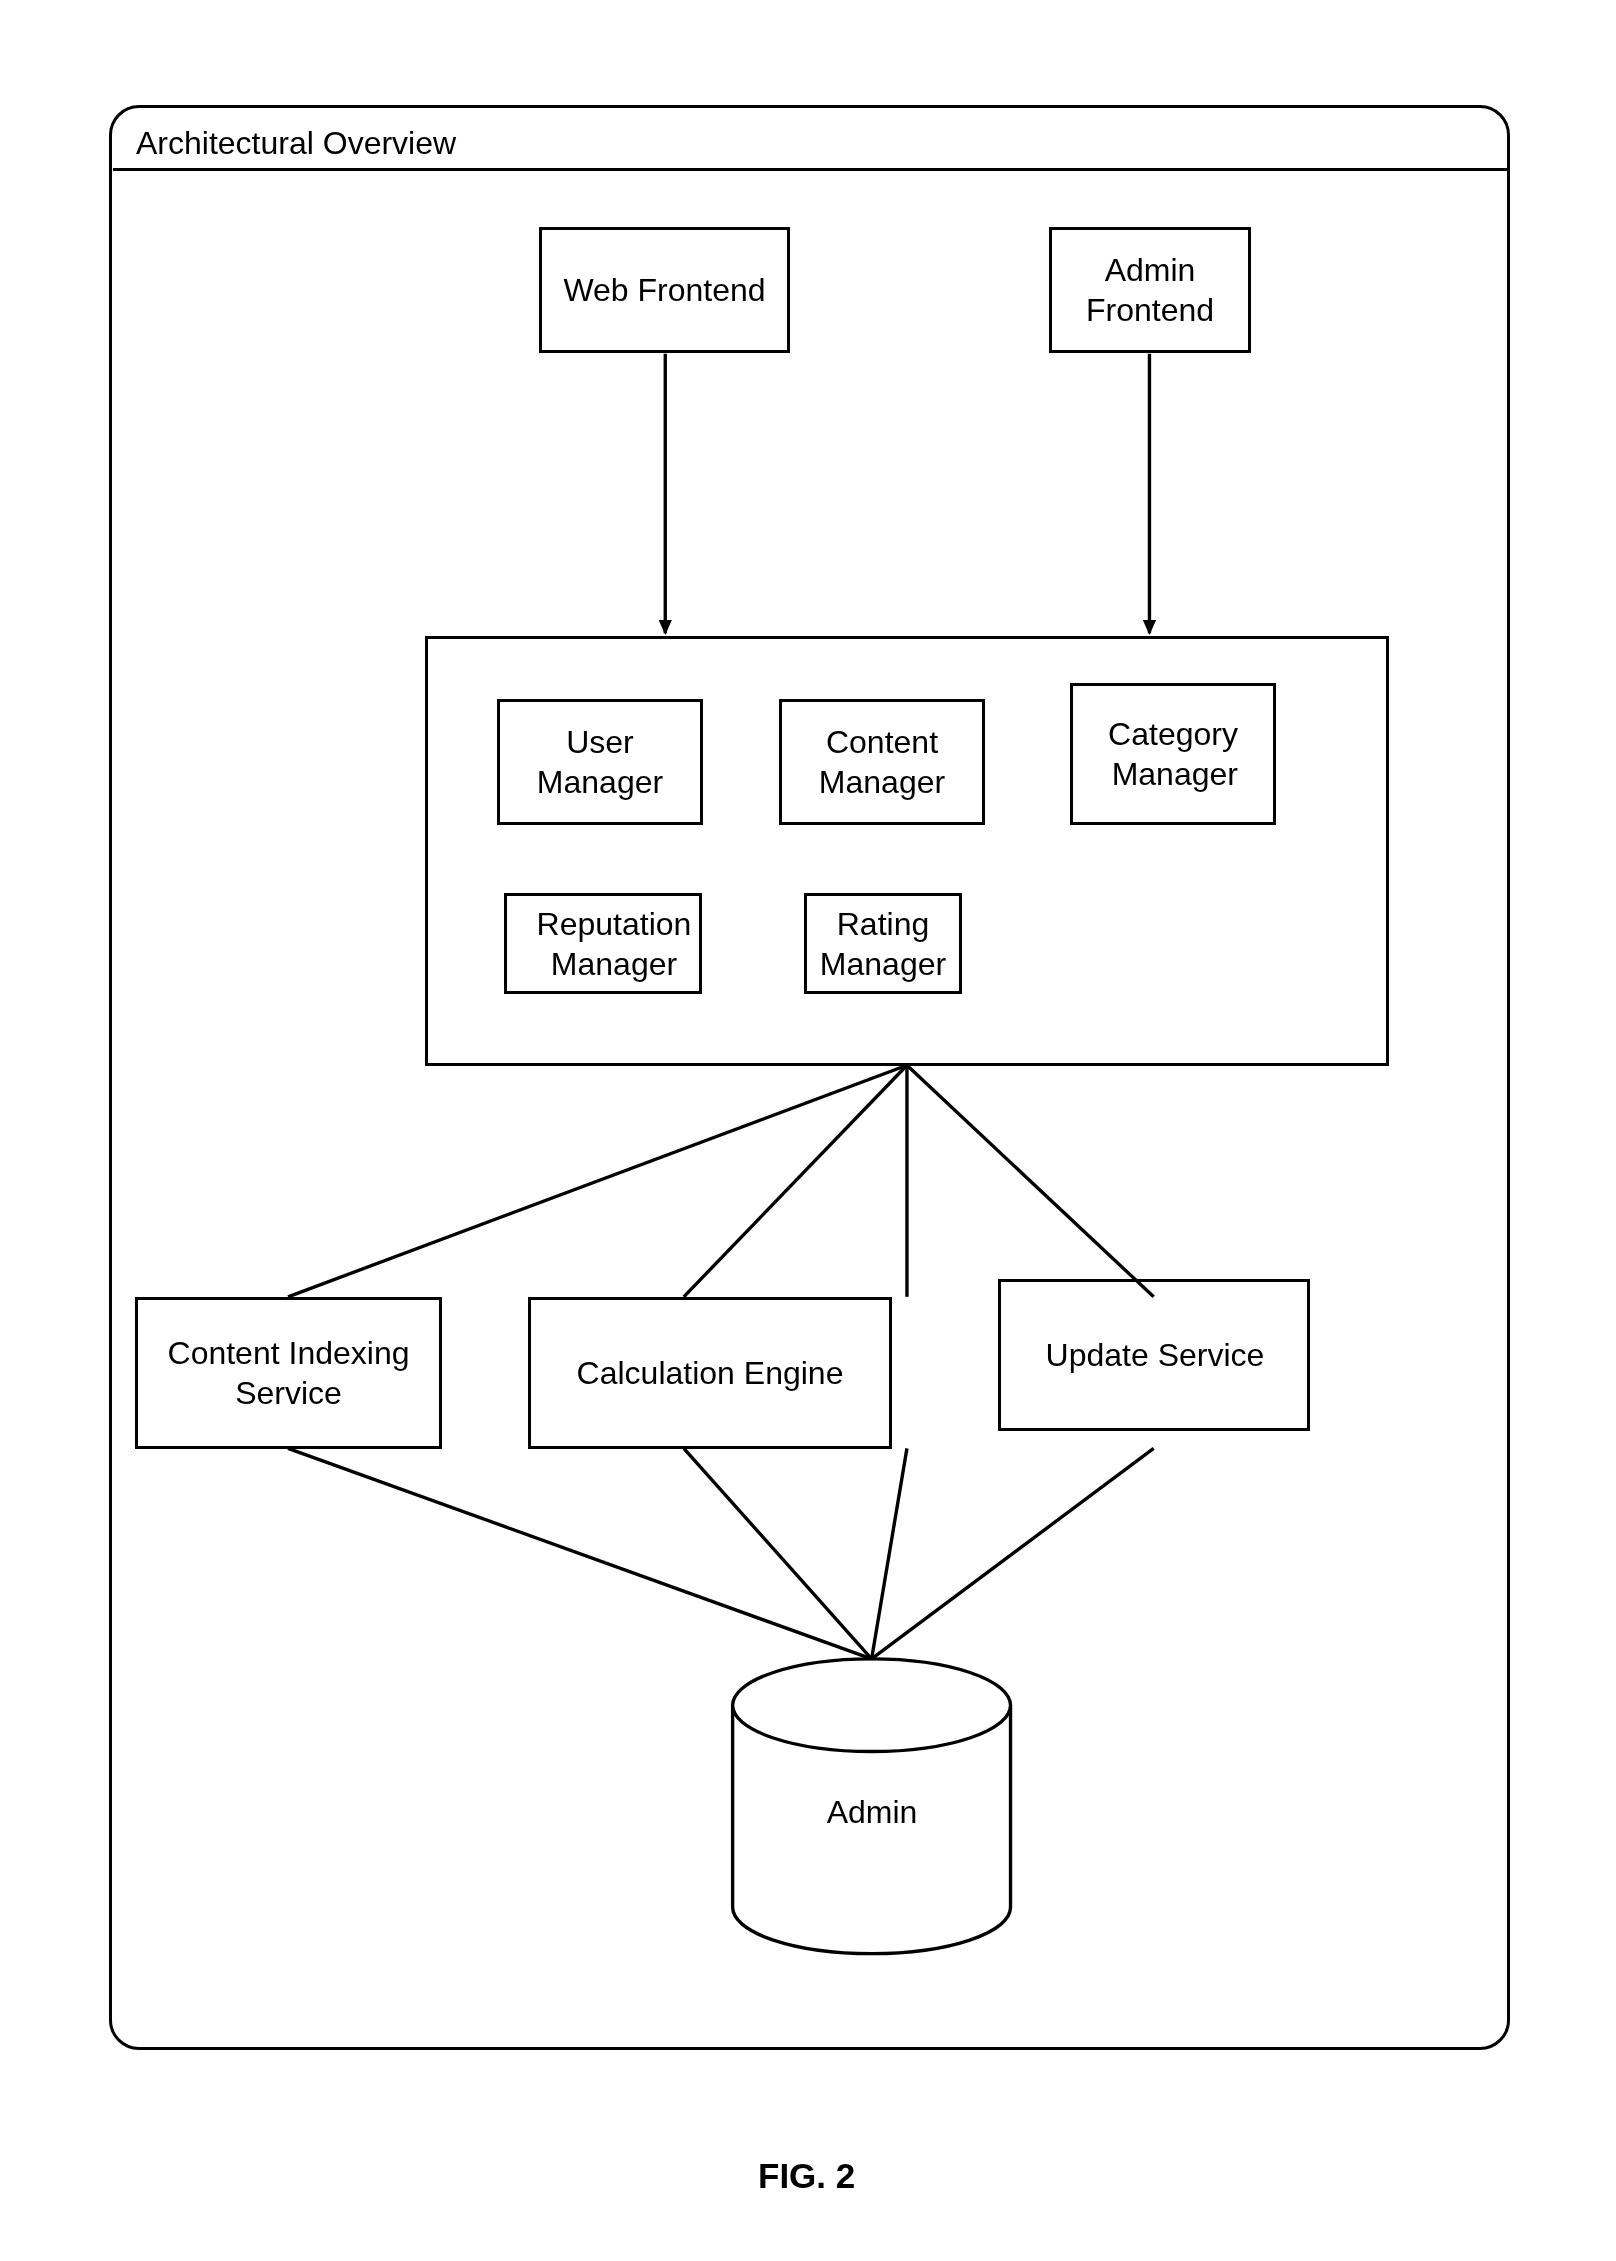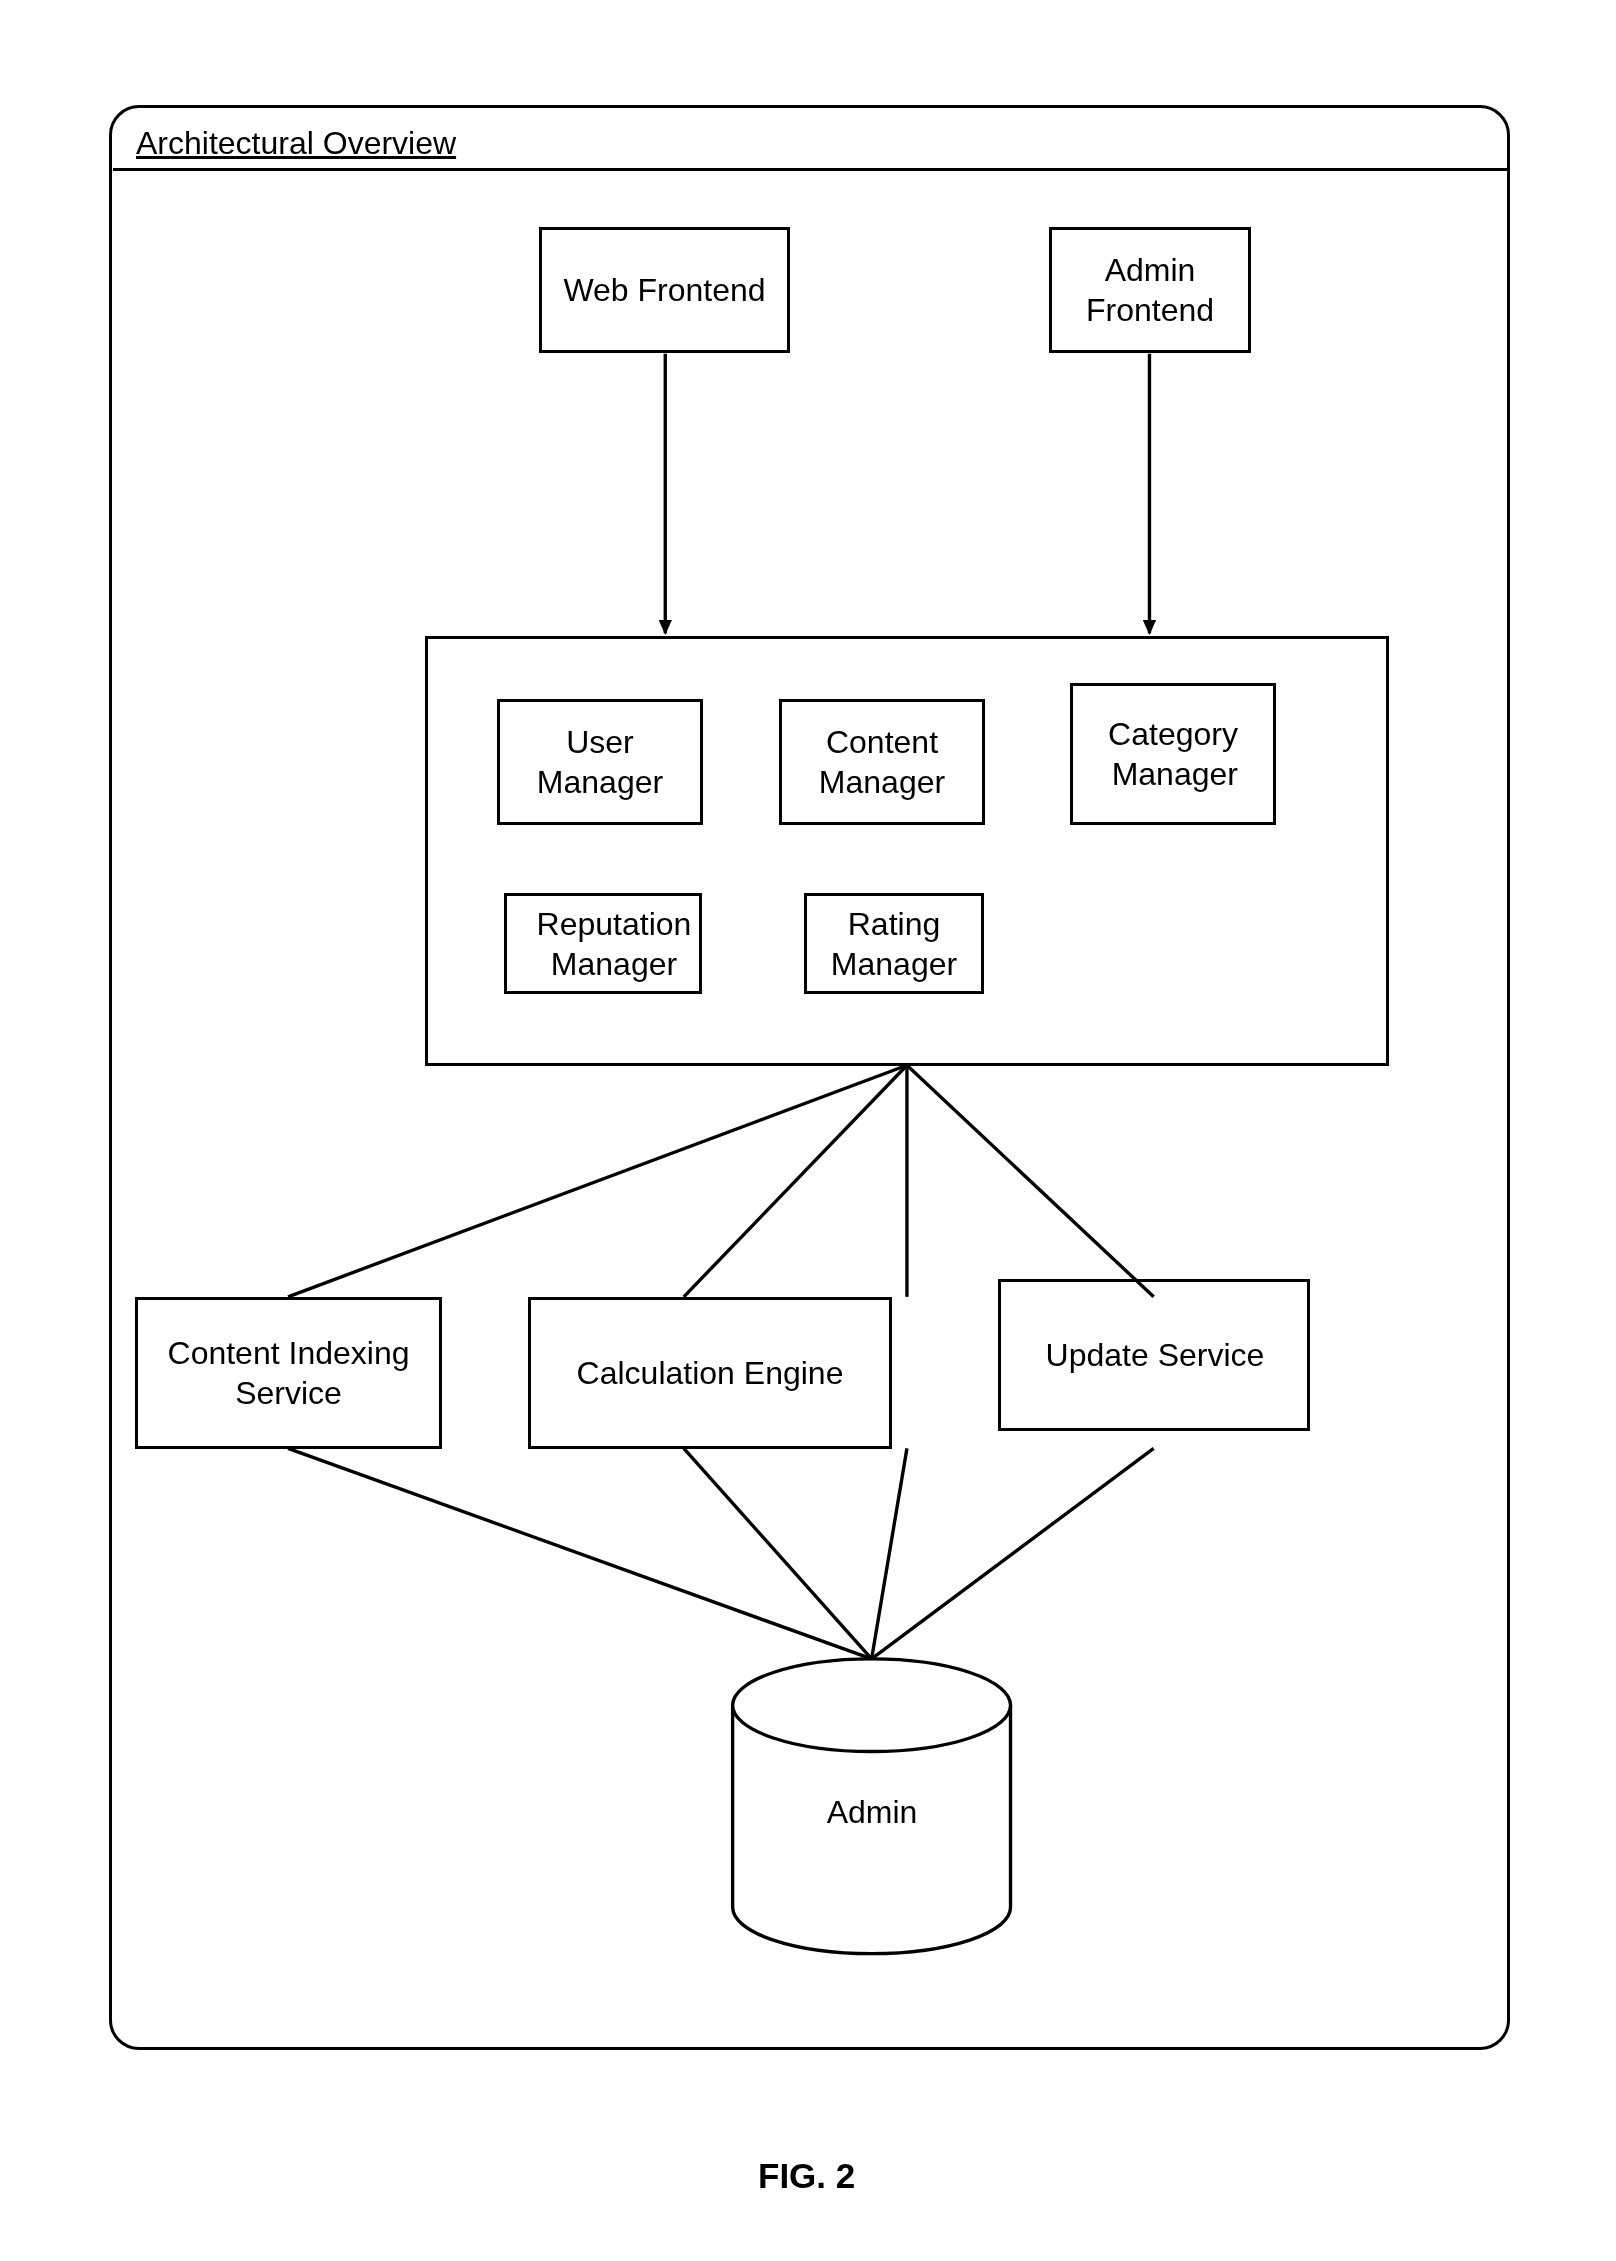--- a/index.html
+++ b/index.html
@@ -19,21 +19,20 @@
     border: 3.4px solid #000;
     border-radius: 30px;
     box-sizing: border-box;
   }
   .panel-title {
     position: absolute;
     font-size: 32px;
     font-weight: normal;
     background: #fff;
     padding: 0 5px;
-    text-decoration: underline;
   }
   .panel-hr {
     position: absolute;
     height: 0;
     border-top: 3.4px solid #000;
   }
   .box {
     position: absolute;
     border: 3.4px solid #000;
     background: #fff;
@@ -86,21 +85,21 @@
 Manager</span>
   </div>
   <div class="box" style="left:1070px; top:683px; width:206px; height:142px; white-space:pre-line;text-align:right;">
     <span>Category
 Manager</span>
   </div>
   <div class="box" style="left:504px; top:893px; width:198px; height:101px; white-space:pre-line;padding-left:32px;">
     <span>Reputation
 Manager</span>
   </div>
-  <div class="box" style="left:804px; top:893px; width:180px; height:101px; white-space:pre-line;">
+  <div class="box" style="left:804px; top:893px; width:158px; height:101px; white-space:pre-line;">
     <span>Rating
 Manager</span>
   </div>
 
   <div class="box" style="left:135px; top:1297px; width:307px; height:152px; white-space:pre-line;">
     <span>Content Indexing
 Service</span>
   </div>
   <div class="box" style="left:528px; top:1297px; width:364px; height:152px;">
     <span>Calculation Engine</span>

